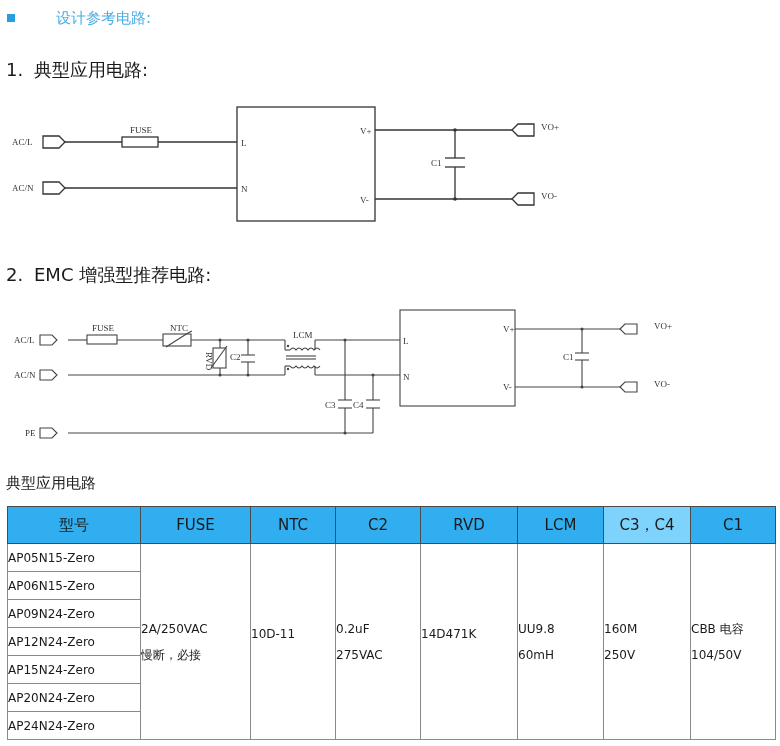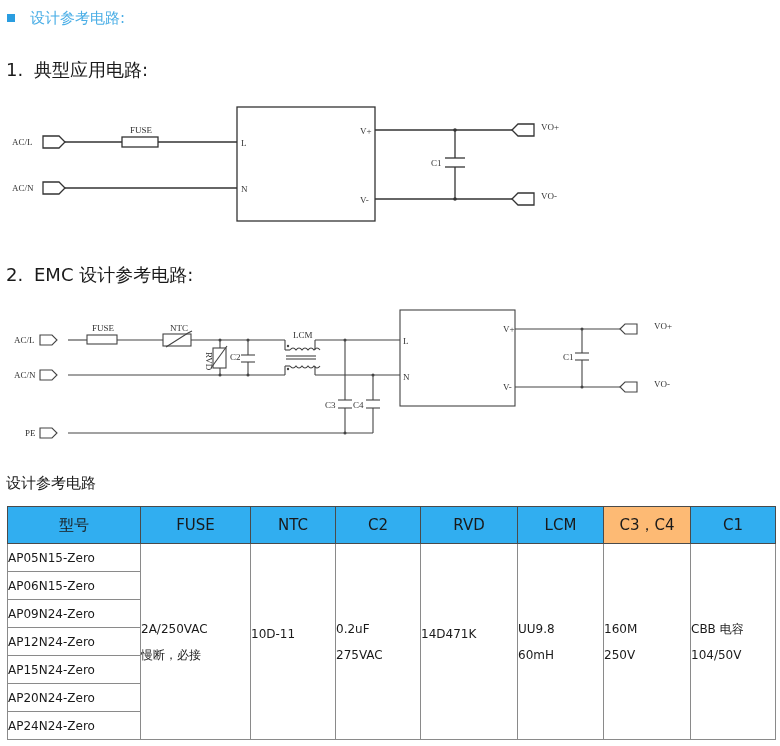--- a/index.html
+++ b/index.html
@@ -1,19 +1,19 @@
 <!DOCTYPE html>
 <html><head>
 <meta charset="utf-8">
 <style>
   html, body { margin:0; padding:0; background:#ffffff; }
   body { width:780px; height:746px; position:relative; overflow:hidden; font-family:"DejaVu Sans", sans-serif; color:#222; }
   .section-head { position:absolute; left:7px; top:6px; height:24px; display:flex; align-items:center; }
   .bullet { width:8px; height:8px; background:#2a9de0; display:inline-block; margin-left:0; }
-  .section-title { color:#4aaee6; font-size:15px; margin-left:15px; }
+  .section-title { color:#4aaee6; font-size:15px; margin-left:41px; }
   .sub-head { position:absolute; left:6px; font-size:18px; color:#1a1a1a; }
   .sub-head .num { display:inline-block; width:28px; }
   svg.circuit { position:absolute; left:0; }
   svg text { font-family:"Liberation Serif", serif; font-size:9px; fill:#333; }
   .table-title { position:absolute; left:6px; top:474px; font-size:15px; color:#1a1a1a; }
   table.parts { position:absolute; left:7px; top:506px; border-collapse:collapse; table-layout:fixed; width:768px; }
   table.parts th { background:#31aef0; height:34px; font-weight:normal; font-size:15px; color:#1a1a1a; border:1px solid #4a4a4a; }
   table.parts td { border:1px solid #8a8a8a; font-size:12px; color:#1a1a1a; height:27px; padding:0; }
   td.model { padding-left:6px; }
   td.merged { vertical-align:middle; line-height:26px; }
@@ -63,21 +63,21 @@
   <text x="241" y="46">L</text>
   <text x="241" y="92">N</text>
   <text x="360" y="34">V+</text>
   <text x="360" y="103">V-</text>
   <text x="431" y="66">C1</text>
   <text x="541" y="30">VO+</text>
   <text x="541" y="99">VO-</text>
 </svg>
 
 <div class="sub-head" style="top:263px;">
-  <span class="num">2.</span><span>EMC 设计参考电路:</span>
+  <span class="num">2.</span><span>EMC 增强型推荐电路:</span>
 </div>
 
 <svg class="circuit" style="top:300px" width="780" height="150" viewBox="0 0 780 150">
   <g stroke="#444" stroke-width="1.1" fill="none">
 
     <path d="M40 35 h12 l5 5 l-5 5 h-12 z" fill="#fff"></path>
     <path d="M40 70 h12 l5 5 l-5 5 h-12 z" fill="#fff"></path>
     <path d="M40 128 h12 l5 5 l-5 5 h-12 z" fill="#fff"></path>
 
     <line x1="68" y1="40" x2="87" y2="40"></line>
@@ -161,42 +161,42 @@
     <text x="403" y="44">L</text>
     <text x="403" y="80">N</text>
     <text x="503" y="32">V+</text>
     <text x="503" y="90">V-</text>
     <text x="563" y="60">C1</text>
     <text x="654" y="29">VO+</text>
     <text x="654" y="87">VO-</text>
   </g>
 </svg>
 
-<div class="table-title">设计参考电路</div>
+<div class="table-title">典型应用电路</div>
 
 <table class="parts">
   <colgroup>
     <col style="width:133px">
       <col style="width:110px">
       <col style="width:85px">
       <col style="width:85px">
     <col style="width:97px">
       <col style="width:86px">
       <col style="width:87px">
       <col style="width:85px">
   </colgroup>
   <thead>
     <tr>
       <th style="background: rgb(49, 174, 240);">型号</th>
       <th style="background: rgb(49, 174, 240);">FUSE</th>
       <th style="background: rgb(49, 174, 240);">NTC</th>
       <th style="background: rgb(49, 174, 240);">C2</th>
       <th style="background: rgb(49, 174, 240);">RVD</th>
       <th style="background: rgb(49, 174, 240);">LCM</th>
-      <th style="background: #fdba74;">C3，C4</th>
+      <th style="background: #7dd3fc;">C3，C4</th>
       <th style="background: rgb(49, 174, 240);">C1</th>
     </tr>
   </thead>
   <tbody>
     <tr>
       <td class="model">AP05N15-Zero</td>
       <td rowspan="7" class="merged left">
         <div>2A/250VAC</div>
         <div>慢断，必接</div>
       </td>

